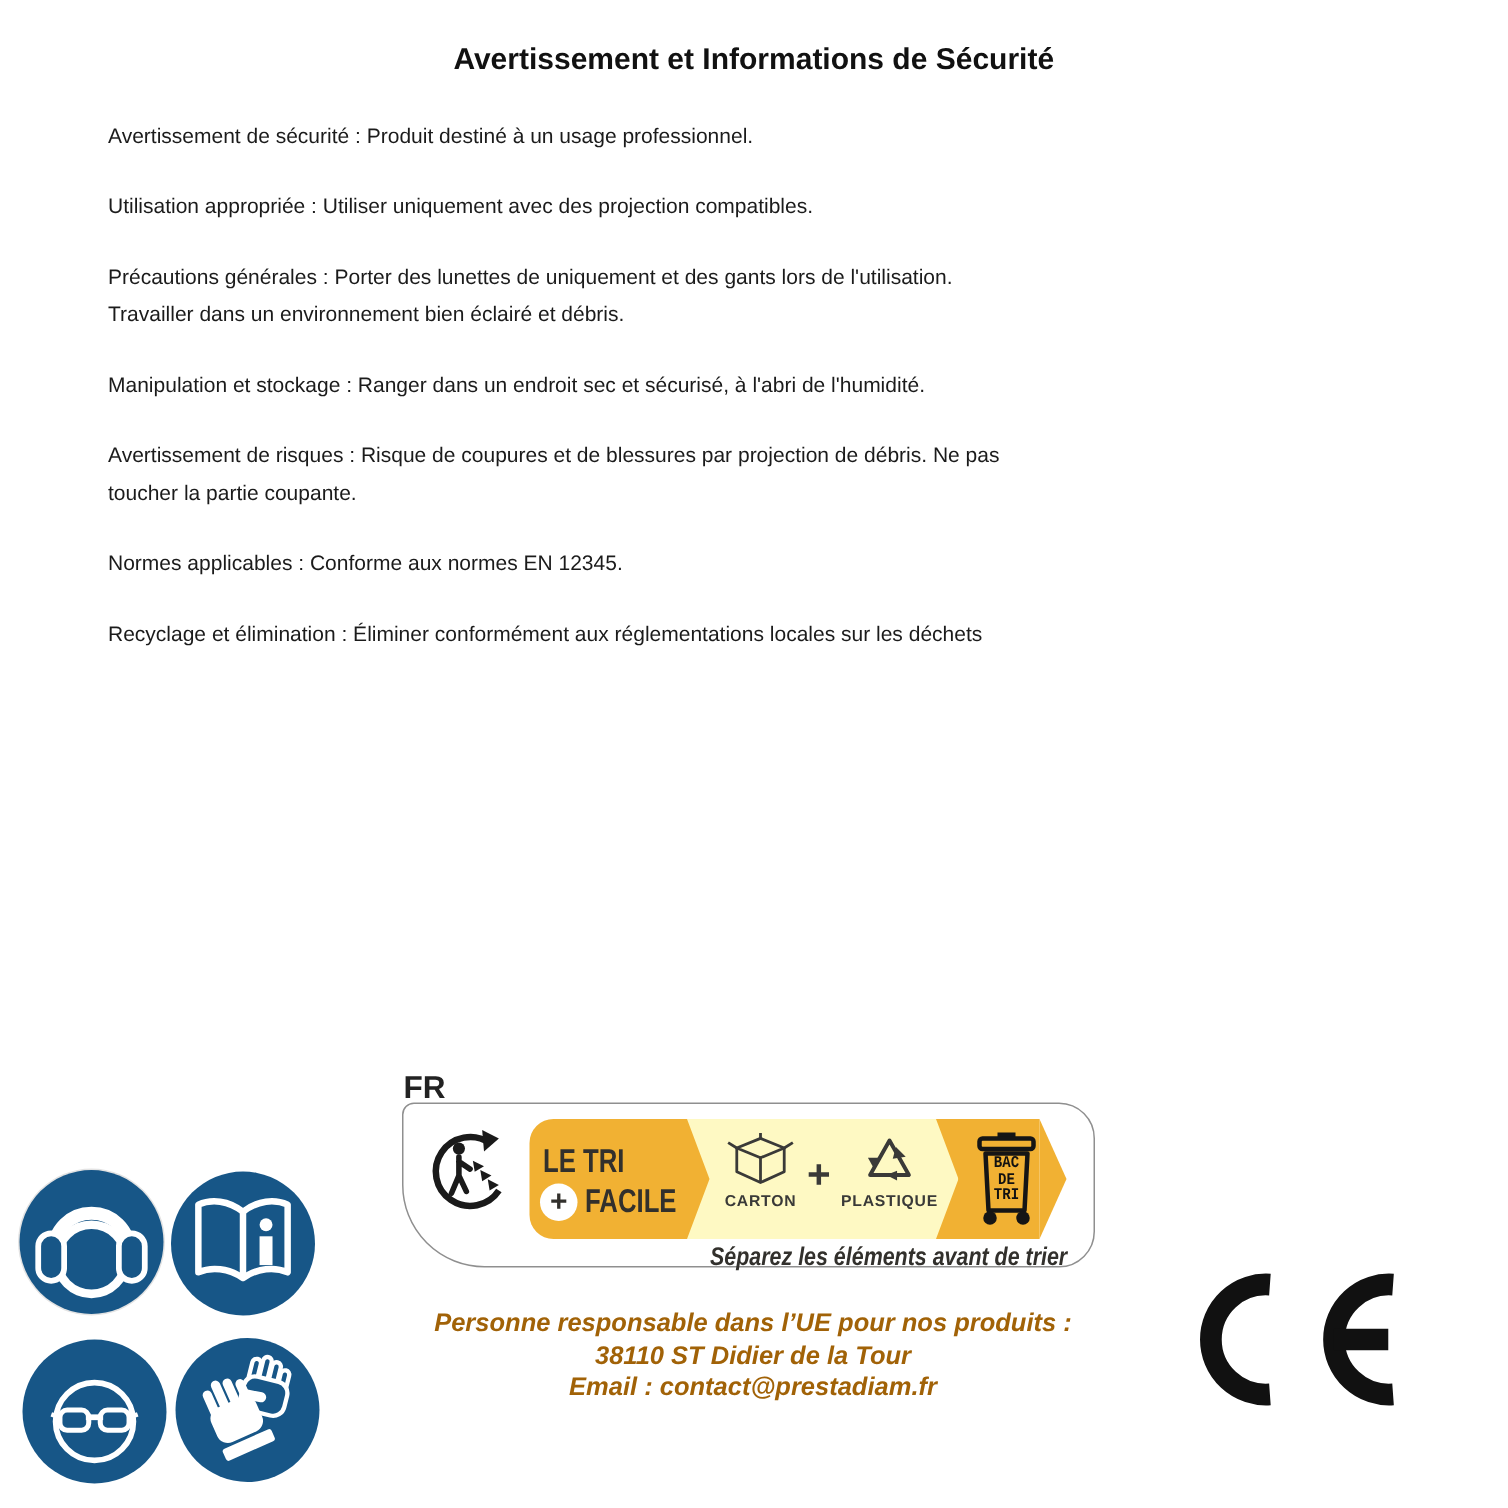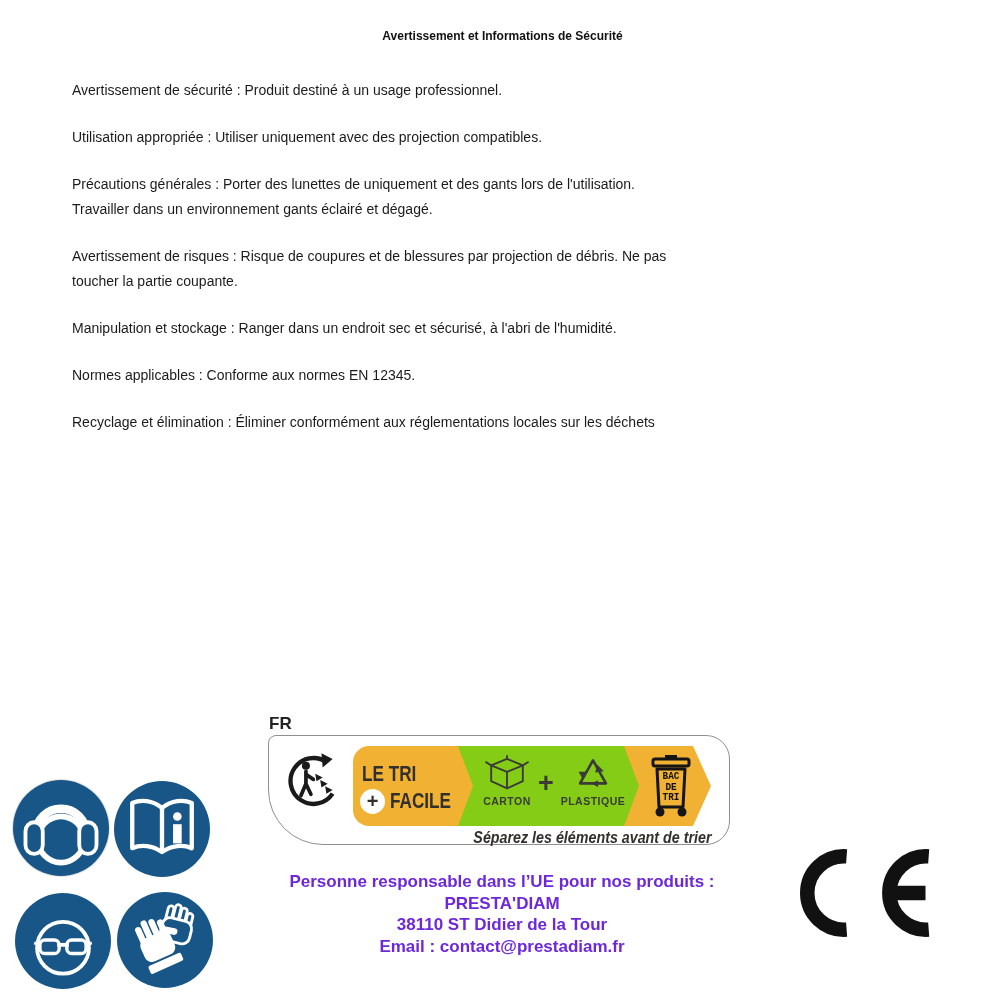--- a/index.html
+++ b/index.html
@@ -3,28 +3,28 @@
 <meta charset="utf-8">
 <style>
   html,body { margin:0; padding:0; background:#fff; }
   .page {
     position:relative; width:1005px; height:1005px; background:#ffffff;
     font-family:"Liberation Sans", sans-serif; color:#1b1b1b; overflow:hidden;
   }
   
   .doc-title {
     position:absolute; top:29px; left:0; width:100%;
-    text-align:center; font-size:12px; font-weight:bold; color:#111;
+    text-align:center; font-size:20px; font-weight:bold; color:#111;
   }
   .content { position:absolute; left:72px; top:78px; width:900px; }
   .para { margin:0 0 22px 0; font-size:14px; line-height:25px; }
   .pline { display:block; }
 
   
-  .fr-label { position:absolute; left:269px; top:714px; font-size:17px; font-weight:bold; color:#222; }
+  .fr-label { position:absolute; left:269px; top:714px; font-size:21px; font-weight:bold; color:#222; }
 
   .tri-box {
     position:absolute; left:268px; top:735px; width:462px; height:110px;
     background:#fff; border:1.5px solid #8f8f8f; box-sizing:border-box;
     border-radius:8px 24px 24px 55px;
   }
   .triman { position:absolute; left:14px; top:11px; width:62px; height:66px; }
 
   .banner {
     position:absolute; left:84px; top:10px; width:340px; height:80px;
@@ -42,21 +42,21 @@
   .facile-row { position:absolute; left:7px; top:42px; display:flex; align-items:center; }
   .plus-circle {
     width:25px; height:25px; border-radius:50%; background:#fff; color:#32302C;
     font-weight:bold; font-size:20px; line-height:25px; text-align:center; flex:0 0 auto;
   }
   .facile {
     font-size:22px; font-weight:bold; color:#32302C; margin-left:5px;
     transform:scaleX(0.78); transform-origin:left; white-space:nowrap;
   }
   .white-chev {
-    position:absolute; left:105px; top:0; width:181px; height:80px; background:#84cc16;
+    position:absolute; left:105px; top:0; width:181px; height:80px; background:#fef9c3;
     clip-path:polygon(0 0, calc(100% - 15px) 0, 100% 50%, calc(100% - 15px) 100%, 0 100%, 15px 50%);
   }
   .mat { position:absolute; text-align:center; color:#3a3a38; }
   .mat-carton { left:20px; top:8px; width:58px; }
   .mat-plastique { left:102px; top:8px; width:66px; }
   .mat svg { display:block; margin:0 auto; }
   .mat-label { font-size:10.5px; font-weight:bold; letter-spacing:0.5px; margin-top:1px; }
   .mat-plus { position:absolute; left:80px; top:22px; font-size:27px; font-weight:bold; color:#3a3a38; }
 
   .bin { position:absolute; left:295px; top:8px; width:46px; height:64px;font-family:Liberation Mono, monospace; }
@@ -77,21 +77,21 @@
   .picto { position:absolute; width:96px; height:96px; border-radius:50%; background:#175687; }
   .picto svg { width:100%; height:100%; display:block; }
   .picto-ear    { left:13px;  top:780px; box-shadow:0 0 0 1px #e3e3e3; }
   .picto-book   { left:114px; top:781px; }
   .picto-goggle { left:15px;  top:893px; }
   .picto-glove  { left:117px; top:892px; }
 
   
   .address {
     position:absolute; left:252px; top:871px; width:500px; text-align:center;
-    font-size:17px; line-height:21.6px; font-weight:bold; color:#6d28d9;
+    font-size:17px; line-height:21.6px; font-weight:bold; color:#a16207;font-style:italic;
   }
   .address span { display:block; }
   .ce-mark { position:absolute; left:799px; top:842px; width:141px; height:102px; }
   .sr-only { position:absolute; width:1px; height:1px; overflow:hidden; clip-path:inset(50%); }
 </style>
 </head>
 <body>
 
 <div class="page">
 
@@ -99,28 +99,28 @@
 
   <div class="content">
     <p class="para">
       <span class="pline">Avertissement de sécurité : Produit destiné à un usage professionnel.</span>
     </p>
     <p class="para">
       <span class="pline">Utilisation appropriée : Utiliser uniquement avec des projection compatibles.</span>
     </p>
     <p class="para">
       <span class="pline">Précautions générales : Porter des lunettes de uniquement et des gants lors de l'utilisation.</span>
-      <span class="pline">Travailler dans un environnement gants éclairé et dégagé.</span>
+      <span class="pline">Travailler dans un environnement bien éclairé et débris.</span>
+    </p>
+    <p class="para">
+      <span class="pline">Manipulation et stockage : Ranger dans un endroit sec et sécurisé, à l'abri de l'humidité.</span>
     </p>
     <p class="para">
       <span class="pline">Avertissement de risques : Risque de coupures et de blessures par projection de débris. Ne pas</span>
       <span class="pline">toucher la partie coupante.</span>
-    </p>
-    <p class="para">
-      <span class="pline">Manipulation et stockage : Ranger dans un endroit sec et sécurisé, à l'abri de l'humidité.</span>
     </p>
     <p class="para">
       <span class="pline">Normes applicables : Conforme aux normes EN 12345.</span>
     </p>
     <p class="para">
       <span class="pline">Recyclage et élimination : Éliminer conformément aux réglementations locales sur les déchets</span>
     </p>
   </div>
 
   <div class="picto picto-ear">
@@ -228,21 +228,20 @@
           <span>TRI</span>
         </div>
       </div>
     </div>
 
     <div class="separez">Séparez les éléments avant de trier</div>
   </div>
 
   <div class="address">
     <span>Personne responsable dans l’UE pour nos produits :</span>
-    <span>PRESTA'DIAM</span>
     <span>38110 ST Didier de la Tour</span>
     <span>Email : contact@prestadiam.fr</span>
   </div>
 
   <svg class="ce-mark" viewBox="0 0 146 100">
     <g fill="none" stroke="#111" stroke-width="15">
       <path d="M49.3,12.1 A38,38 0 1 0 49.3,87.9"></path>
       <path d="M134.3,12.1 A38,38 0 1 0 134.3,87.9"></path>
       <path d="M93.5,50 L131,50"></path>
     </g>

